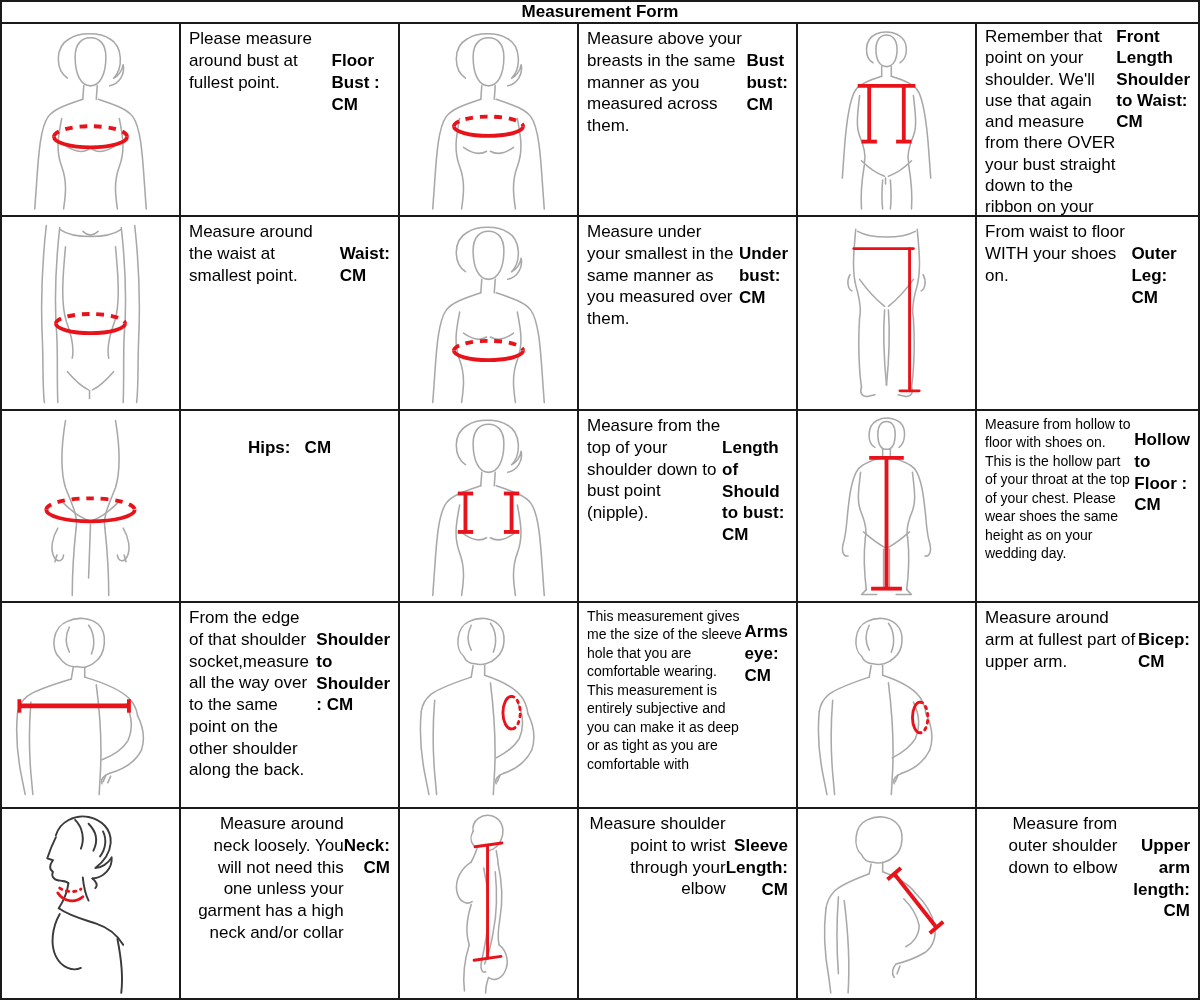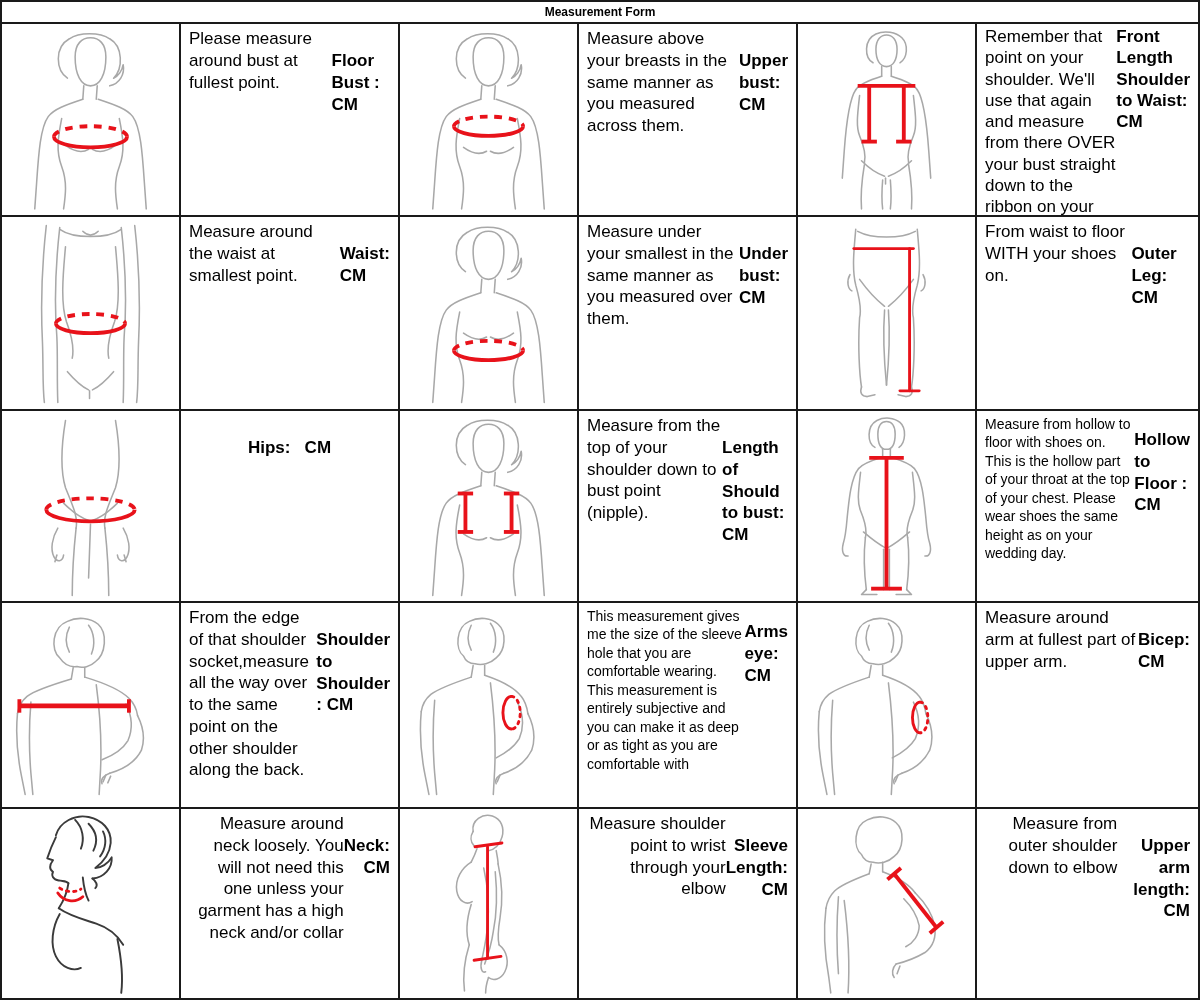--- a/index.html
+++ b/index.html
@@ -7,21 +7,21 @@
   .form{
     width:1196px;height:996px;border:2px solid #1a1a1a;
     display:grid;
     grid-template-columns:179px 219px 179px 219px 179px 221px;
     grid-template-rows:22px 193px 194px 192px 206px 189px;
     background:#fff;
   }
   .hdr{
     grid-column:1/-1;border-bottom:2px solid #1a1a1a;
     display:flex;align-items:center;justify-content:center;
-    font-weight:bold;font-size:12px;
+    font-weight:bold;font-size:17px;
   }
   .cell{border-right:2px solid #1a1a1a;border-bottom:2px solid #1a1a1a;overflow:hidden;box-sizing:border-box;}
   .cell.lastcol{border-right:none;}
   .cell.lastrow{border-bottom:none;text-align:right;}
   .fig{display:flex;align-items:stretch;justify-content:center;padding:2px;}
   .fig svg{width:100%;height:100%;}
   .txt{display:flex;flex-direction:row;justify-content:center;padding:4px 8px 4px 8px;font-size:17px;line-height:1.28;}
   .txt .label{font-weight:bold;margin-top:22px;white-space:pre-wrap;}
   .txt.tight{justify-content:flex-start;padding-top:2px;line-height:1.25;}
   .txt.tight .label{margin-top:0;}
@@ -78,21 +78,21 @@
         <path d="M120,94 C124,114 126,128 120,144 C114,160 116,174 118,188"></path>
         <path d="M64,124 Q78,134 88,128"></path>
           <path d="M92,128 Q102,134 116,124"></path>
       </g>
       <path class="rd" d="M54,102 A36,10 0 0 0 126,102"></path>
       <path class="rddash" d="M54,102 A36,10 0 0 1 126,102"></path>
     </svg>
   </div>
   <div class="cell txt">
     <p class="body">Measure above your breasts in the same manner as you measured across them.</p>
-    <p class="label">Upper bust:  CM</p>
+    <p class="label">Bust bust:  CM</p>
   </div>
 
   <div class="cell fig">
     <svg viewBox="0 0 180 190">
       <g class="sk">
         <path d="M76,36 C67,31 66,12 79,6 C88,2 100,4 106,10 C113,17 112,31 104,36"></path>
         <path d="M79,22 C79,33 83,40 90,40 C97,40 101,33 101,22 C101,12 96,7 90,7 C84,7 79,12 79,22"></path>
         <path d="M85,40 L85,50"></path>
           <path d="M95,40 L95,50"></path>
         <path d="M85,50 C72,54 62,58 58,64"></path>

